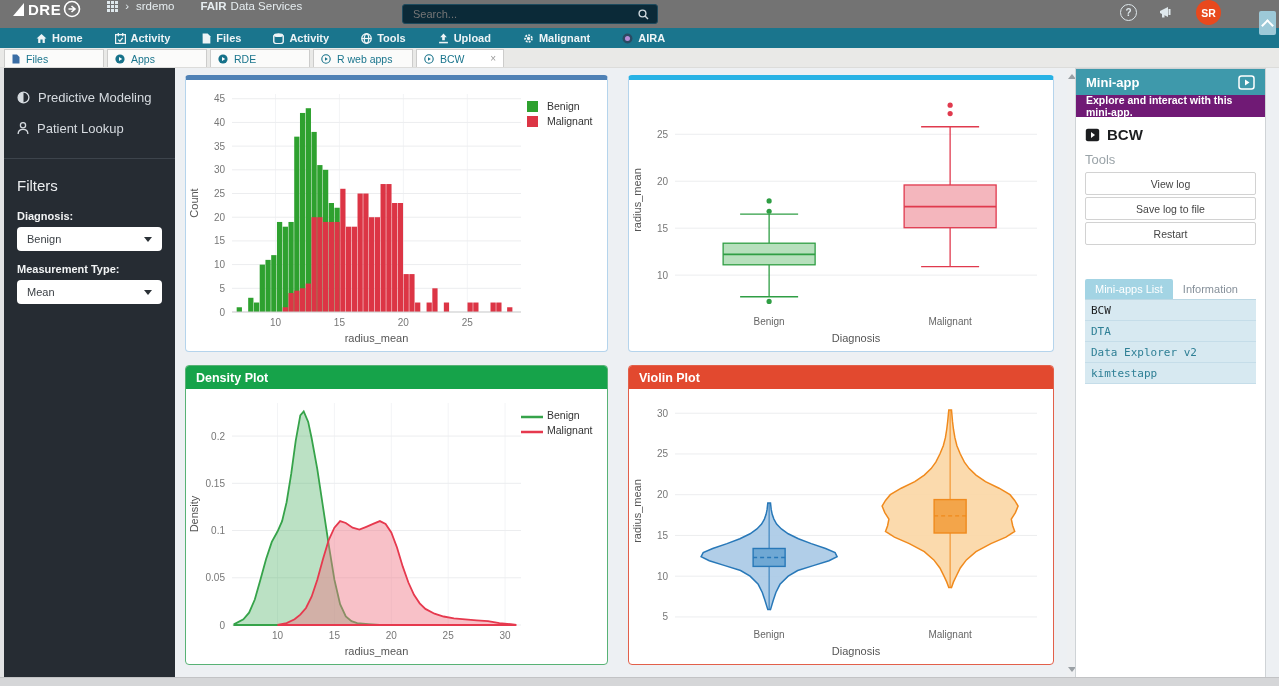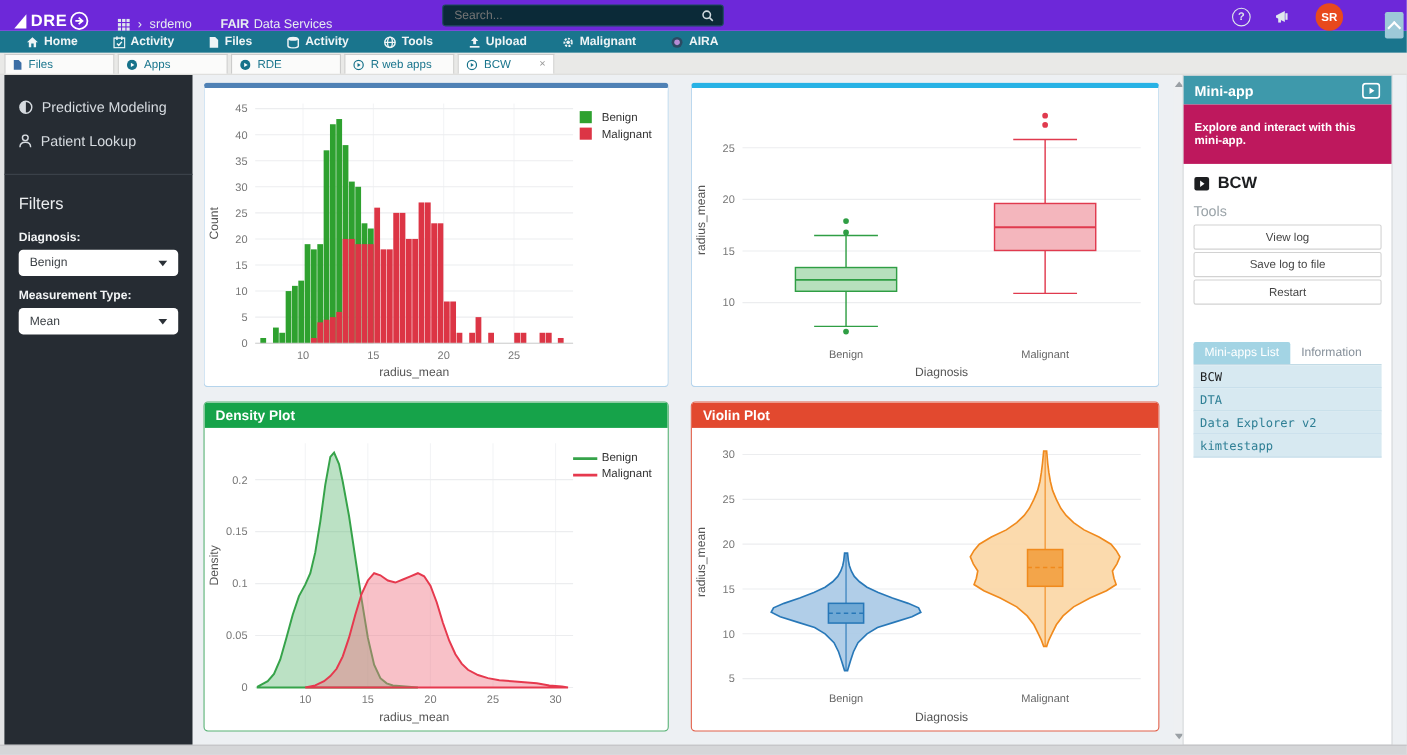--- a/index.html
+++ b/index.html
@@ -1,40 +1,40 @@
 <!DOCTYPE html>
 <html><head>
 <meta charset="utf-8">
 <style>
   html,body{margin:0;padding:0;background:#c9cbcd;}
   #app{position:relative;width:1279px;height:686px;overflow:hidden;background:#edf0f3;
        font-family:"Liberation Sans",sans-serif;font-size:12px;}
   
-  .topbar{position:absolute;left:0;top:0;width:1279px;height:28px;background:#6d28d9;color:#fff;
-          display:flex;align-items:flex-end;padding:0 12px;box-sizing:border-box;z-index:5;}
+  .topbar{position:absolute;left:0;top:0;width:1279px;height:28px;background:#737373;color:#fff;
+          display:flex;align-items:flex-start;padding:0 12px;box-sizing:border-box;z-index:5;}
   .logo{display:flex;align-items:center;gap:2px;font-weight:bold;font-size:15px;letter-spacing:.5px;}
   .crumbs{display:flex;align-items:center;gap:7px;margin-left:26px;font-size:11.5px;color:#e6edf0;}
   .brand{margin-left:26px;font-size:11.5px;color:#e6edf0;}
   .brand b{margin-right:4px;}
   .searchwrap{position:absolute;left:402px;top:4px;width:256px;height:20px;background:#0b2a38;
               border:1px solid #1e4b5e;border-radius:3px;display:flex;align-items:center;padding:0 8px;box-sizing:border-box;}
   .searchwrap input{flex:1;background:transparent;border:none;outline:none;color:#cfd9de;font-size:11px;
                     font-family:"Liberation Sans",sans-serif;}
   .topicons{margin-left:auto;display:flex;align-items:center;gap:22px;margin-right:46px;}
   .circle-q{width:15px;height:15px;border:1.4px solid #dfe8ec;border-radius:50%;display:flex;align-items:center;
             justify-content:center;font-size:10px;font-weight:bold;color:#dfe8ec;}
   .avatar{width:25px;height:25px;border-radius:50%;background:#e8491d;color:#fff;font-weight:bold;font-size:10.5px;
           display:flex;align-items:center;justify-content:center;}
   .scrolltop{position:absolute;right:3px;top:11px;width:17px;height:24px;background:#9dc9d8;border-radius:2px;
              display:flex;align-items:center;justify-content:center;z-index:9;}
   .scrolltop:after{content:"";width:7px;height:7px;border-left:2px solid #fff;border-top:2px solid #fff;
                    transform:rotate(45deg);margin-top:4px;}
   
   .navbar{position:absolute;left:0;top:28px;width:1279px;height:20px;background:#1a758d;display:flex;
-          align-items:flex-start;padding:0 10px;box-sizing:border-box;gap:4px;z-index:4;}
+          align-items:flex-start;padding:0 22px;box-sizing:border-box;gap:4px;z-index:4;}
   .navitem{display:flex;align-items:center;gap:5px;color:#eef4f6;font-size:11px;font-weight:bold;
            padding:0 14px;height:100%;cursor:pointer;}
   
   .tabrow{position:absolute;left:0;top:48px;width:1279px;height:20px;background:#e9e9e7;
           border-bottom:1px solid #dcdcda;display:flex;align-items:flex-end;padding-left:4px;box-sizing:border-box;z-index:4;}
   .tab{width:100px;height:18px;background:#fbfbfa;border:1px solid #cccccb;border-bottom:none;margin-right:3px;
        display:flex;align-items:center;gap:6px;padding:0 7px;box-sizing:border-box;font-size:10.5px;color:#1a758d;}
   .tab.active{background:#fff;width:88px;}
   .tab .x{margin-left:auto;color:#9a9a9a;font-size:10px;}
   .tabrow-close{position:absolute;right:28px;top:4px;color:#8e8e8e;font-size:11px;}
@@ -61,22 +61,22 @@
   svg{display:block;font-family:"Liberation Sans",sans-serif;}
   .mscroll{position:absolute;left:1067px;top:68px;width:8px;height:610px;background:#eef0f2;}
   .mscroll .up,.mscroll .dn{position:absolute;left:1px;width:0;height:0;border-left:4px solid transparent;border-right:4px solid transparent;}
   .mscroll .up{top:6px;border-bottom:5px solid #9aa0a5;}
   .mscroll .dn{bottom:6px;border-top:5px solid #9aa0a5;}
   
   .rightpanel{position:absolute;left:1075px;top:68px;width:191px;height:610px;background:#fff;
               border:1px solid #cfd3d6;box-sizing:border-box;}
   .mhead{height:26px;background:#3e99ab;color:#fff;font-weight:bold;font-size:13px;display:flex;
          align-items:center;padding:0 10px;justify-content:space-between;}
-  .msub{height:22px;background:#be185d;color:#fff;font-size:10.5px;font-weight:bold;display:flex;
-        align-items:center;padding:16px 10px;}
+  .msub{height:22px;background:#701a75;color:#fff;font-size:10.5px;font-weight:bold;display:flex;
+        align-items:center;padding:0 10px;}
   .mbody{padding:9px 9px 0 9px;}
   .apptitle{display:flex;align-items:center;gap:7px;font-weight:bold;font-size:15px;color:#1c1e20;}
   .toolsh{color:#9aa3a8;font-size:13px;margin:9px 0 5px 0;}
   .mbtn{height:21px;border:1px solid #d2d2d2;border-radius:2px;background:#fff;color:#454545;font-size:10.5px;
         display:flex;align-items:center;justify-content:center;margin-bottom:2px;cursor:pointer;}
   .mtabs{display:flex;border-bottom:1px solid #bcd8e4;margin-top:34px;}
   .mtab{padding:4px 10px;font-size:11px;color:#86909a;cursor:pointer;}
   .mtab.active{background:#a3d4e4;color:#fff;border-radius:2px 2px 0 0;}
   .mlist{font-family:"DejaVu Sans Mono",monospace;font-size:11px;}
   .mrow{height:20px;display:flex;align-items:center;padding:0 6px;background:#d7e9f1;border-bottom:1px solid #c5dde9;color:#2e7f95;cursor:pointer;}

